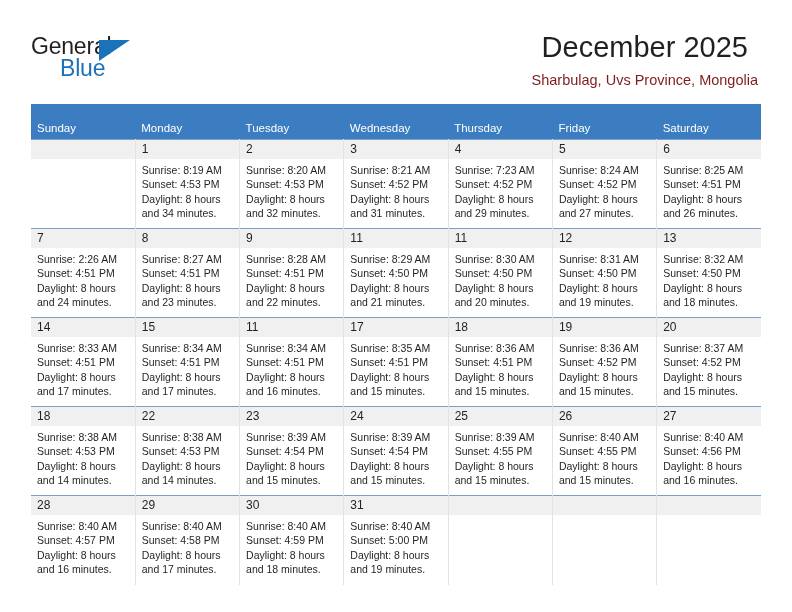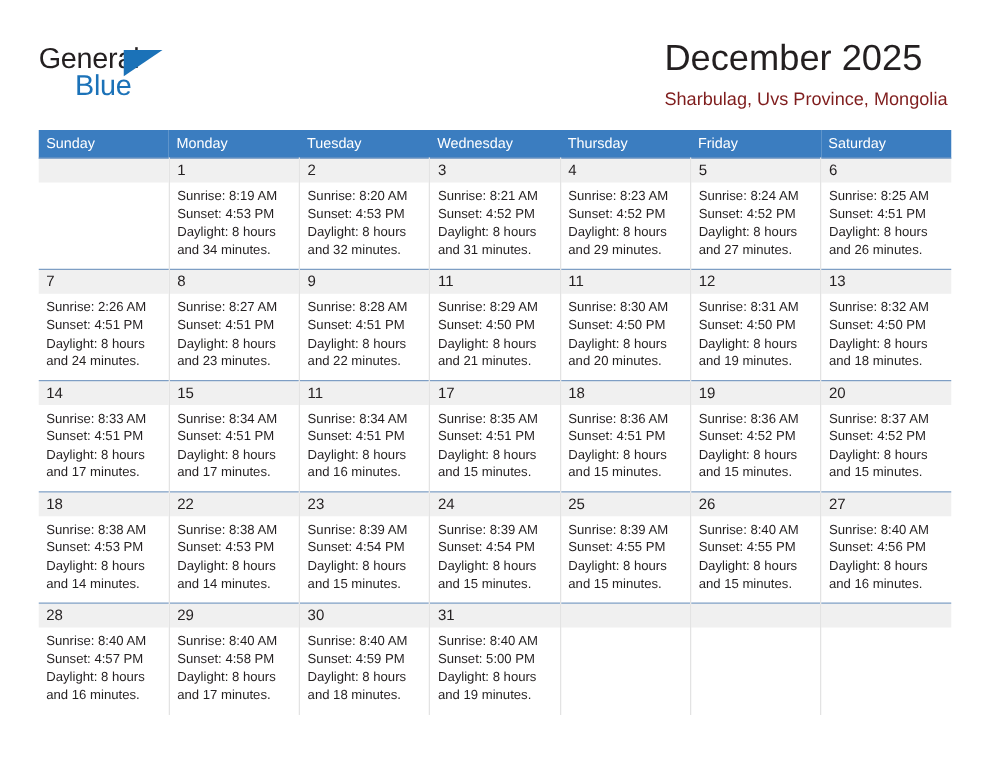--- a/index.html
+++ b/index.html
@@ -60,21 +60,21 @@
     top: 22px;
     font-size: 23px;
     letter-spacing: -0.2px;
     color: #1b72b8;
     font-family: "Liberation Sans", sans-serif;
   }
   .title-block {
     position: absolute;
     right: 34px;
     top: 30px;
-    text-align: left;
+    text-align: center;
   }
   .cal-title {
     font-size: 29px;
     color: #231f20;
     line-height: 34px;
     white-space: nowrap;
   }
   .cal-subtitle {
     font-size: 14.5px;
     color: #7f1d1d;
@@ -91,21 +91,21 @@
     width: 730px;
     border-collapse: collapse;
     table-layout: fixed;
   }
   .calendar th {
     background: #3b7dc0;
     color: #ffffff;
     font-size: 11.5px;
     font-weight: normal;
     text-align: left;
-    padding: 5px 0 5px 6px;
+    padding: 18px 0 5px 6px;
     height: 18px;
     box-sizing: border-box;
     border: none;
   }
   .calendar td {
     vertical-align: top;
     padding: 0;
     border-top: 1px solid #7e9ec4;
     border-left: 1px solid #e3e3e3;
     border-right: 1px solid #e3e3e3;
@@ -195,21 +195,21 @@
             <div class="cell-body">
               <div>Sunrise: 8:21 AM</div>
               <div>Sunset: 4:52 PM</div>
               <div>Daylight: 8 hours</div>
               <div>and 31 minutes.</div>
             </div>
           </td>
           <td>
             <span class="daynum">4</span>
             <div class="cell-body">
-              <div>Sunrise: 8:23 AM</div>
+              <div>Sunrise: 7:23 AM</div>
               <div>Sunset: 4:52 PM</div>
               <div>Daylight: 8 hours</div>
               <div>and 29 minutes.</div>
             </div>
           </td>
           <td>
             <span class="daynum">5</span>
             <div class="cell-body">
               <div>Sunrise: 8:24 AM</div>
               <div>Sunset: 4:52 PM</div>

